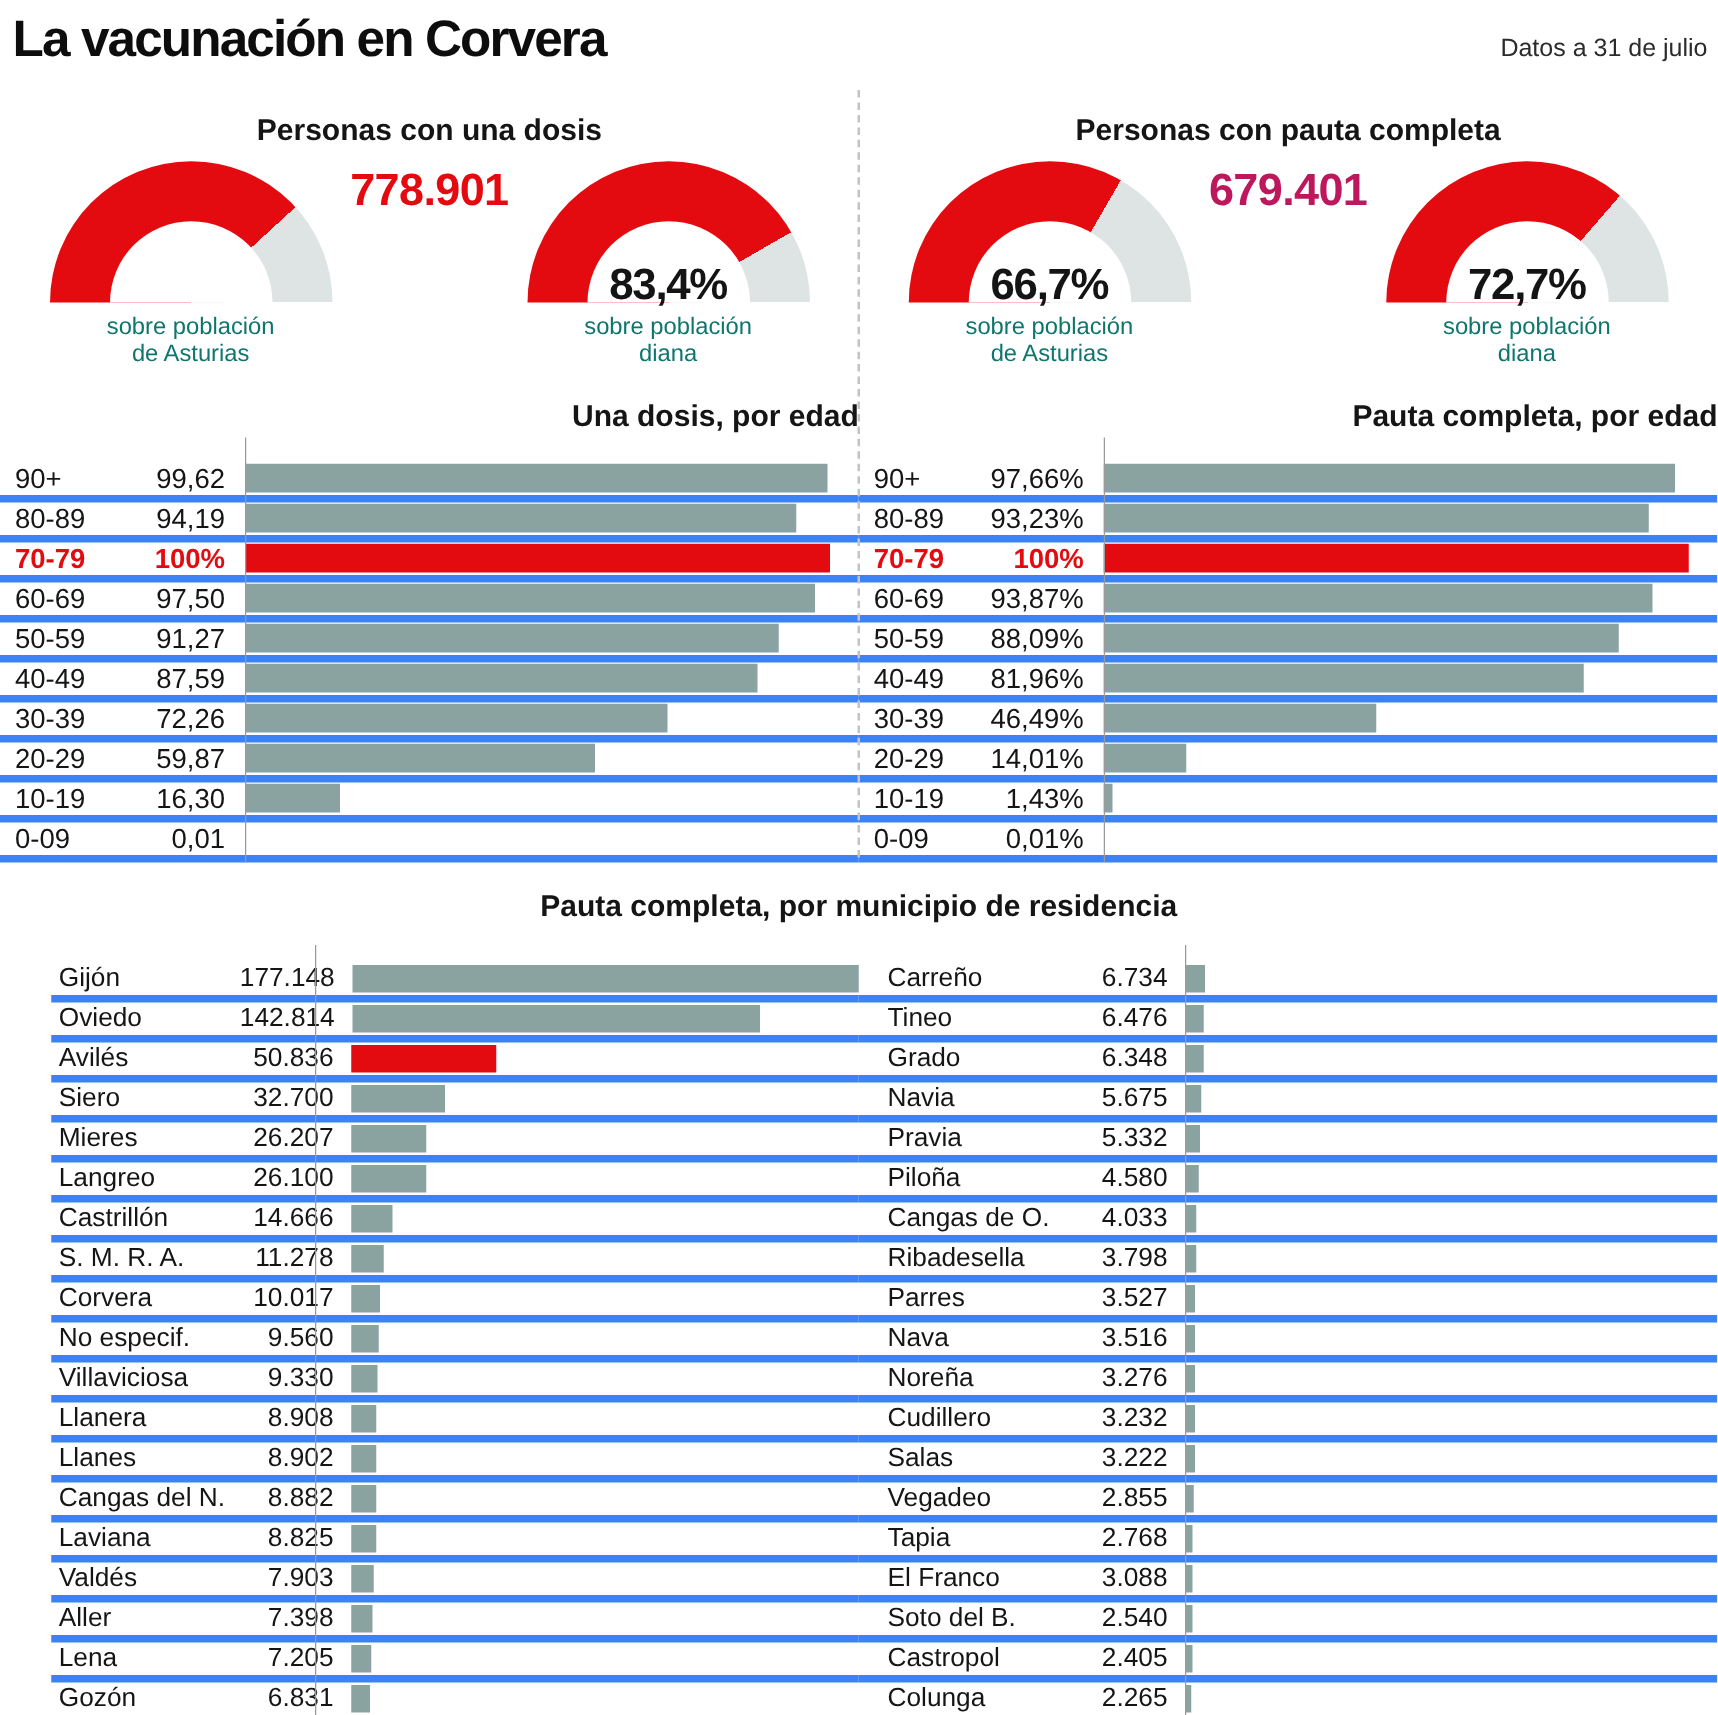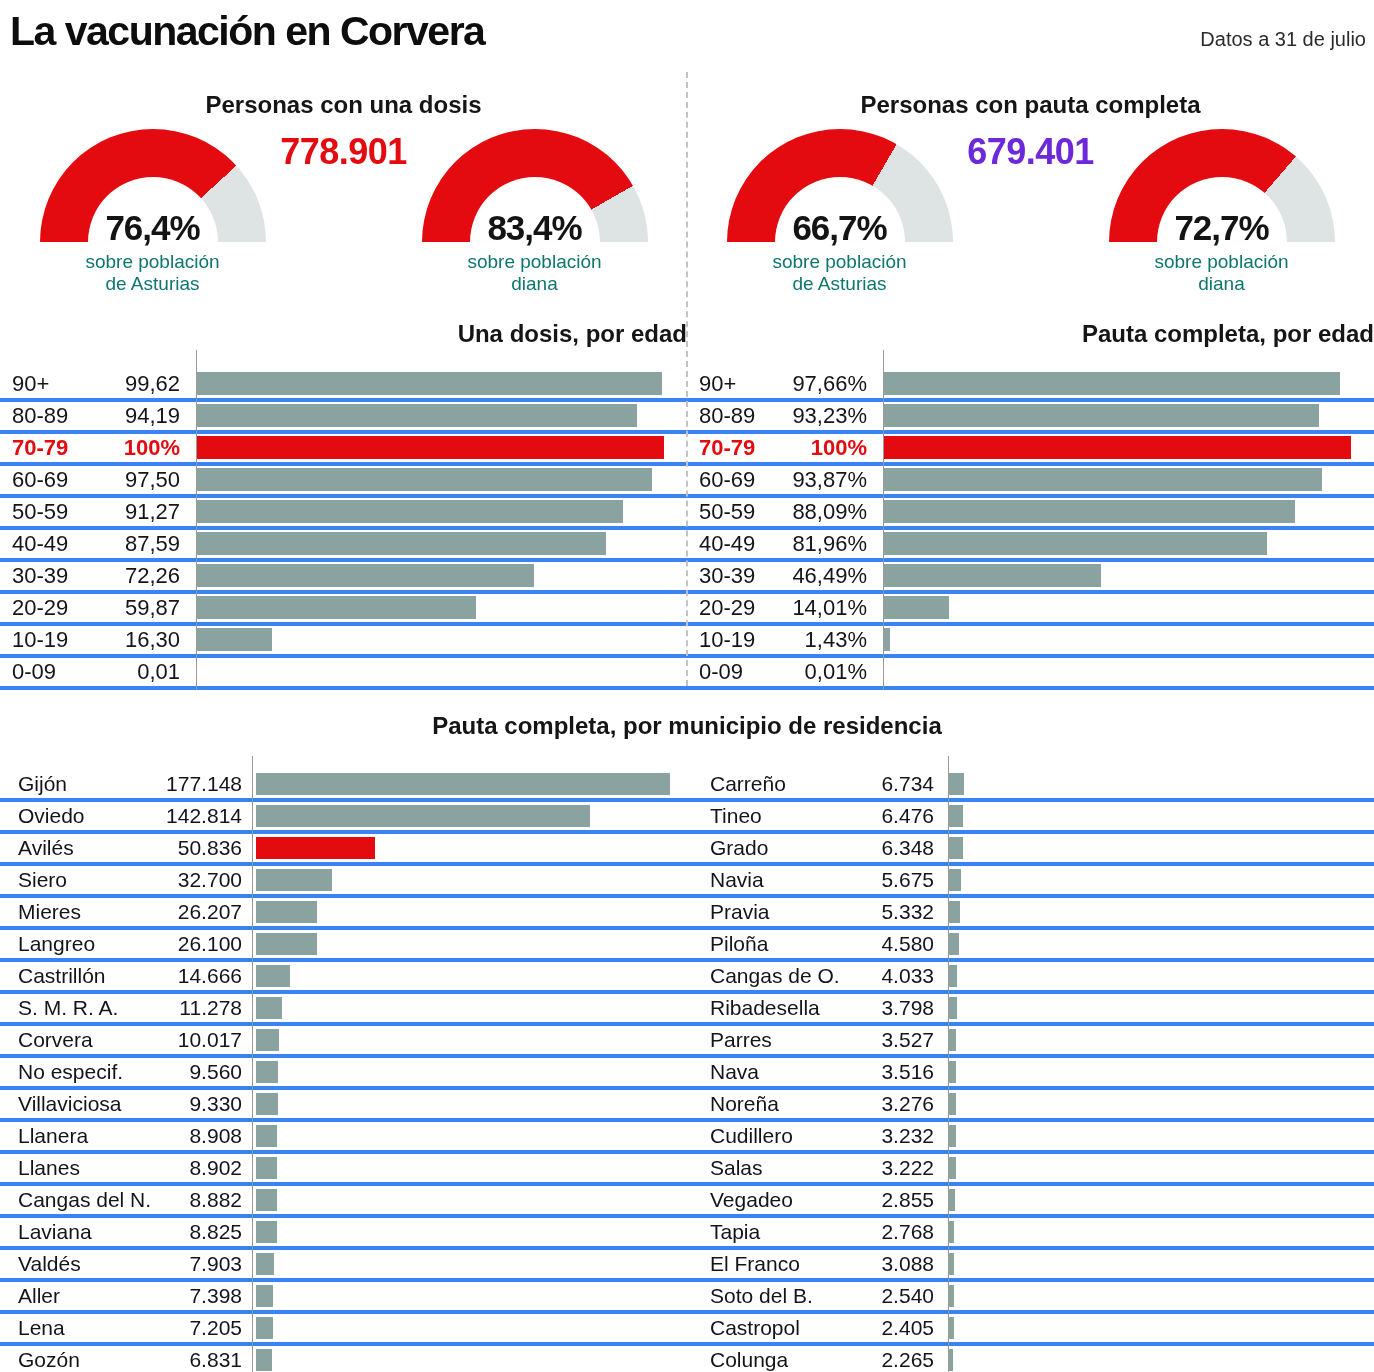--- a/index.html
+++ b/index.html
@@ -26,42 +26,42 @@
   .gauge-pct { position:absolute; bottom:-6px; left:0; right:0; text-align:center;
                font-size:35px; font-weight:700; letter-spacing:-1px; color:#141414; }
   .gauge-caption { text-align:center; font-size:19px; line-height:1.18; margin-top:9px; color:#0f766e; }
   .total { width:150px; text-align:center; font-size:36px; font-weight:700; letter-spacing:-0.5px; margin-top:2px; }
 
   
   .age-chart { margin-top:24px; }
   .chart-title { text-align:right; font-size:24px; font-weight:700; margin:0 0 22px; }
   .rows { position:relative; }
   .axis { position:absolute; width:1px; background:#9a9a9a; top:-20px; bottom:0; }
-  .row { height:32px; display:flex; align-items:center; border-bottom:4px solid #3b82f6; }
+  .row { height:32px; display:flex; align-items:center; border-bottom:6px solid #3b82f6; }
   .row-label, .row-value { white-space:nowrap; }
   .bar { height:23px; }
 
   .age .row { padding-left:12px; }
   .age .row-label { width:92px; font-size:22px; }
   .age .row-value { width:76px; text-align:right; font-size:22px; }
   .age .bar-wrap { margin-left:16px; width:468px; }
   .age .axis { left:196px; }
 
   .row.hl-text .row-label, .row.hl-text .row-value { font-weight:700; }
 
   
   .muni-section { margin-top:22px; }
   .muni-title { text-align:center; font-size:24px; font-weight:700; margin:0 0 30px; }
   .muni-cols { display:flex; }
   .muni-col { width:687px; }
   .muni .row { height:32px; }
   .muni .row-label { font-size:21px; }
   .muni .row-value { text-align:right; font-size:21px; }
   .muni .bar { height:22px; }
-  .col-left .row { padding-left:18px; }
+  .col-left .row { padding-left:6px;margin-left:41px; }
   .col-left .row-label { width:148px; }
   .col-left .row-value { width:76px; }
   .col-left .bar-wrap { margin-left:14px; width:414px; }
   .col-left .axis { left:252px; top:-14px; }
   .col-right .row { padding-left:23px; }
   .col-right .row-label { width:148px; }
   .col-right .row-value { width:76px; }
   .col-right .bar-wrap { margin-left:14px; width:414px; }
   .col-right .axis { left:261px; top:-14px; }
 </style>
@@ -75,21 +75,20 @@
     <div class="date-note">Datos a 31 de julio</div>
   </div>
 
   <div class="top-section">
     <div class="half">
       <div class="summary-title">Personas con una dosis</div>
       <div class="gauge-row">
           <div class="gauge-block">
             <div class="gauge-arc" style="background: conic-gradient(from 270deg at 50% 100%, rgb(227, 11, 16) 0deg, rgb(227, 11, 16) 137.52deg, rgb(221, 228, 227) 137.52deg, rgb(221, 228, 227) 180deg, transparent 180deg, transparent 360deg);">
               <div class="gauge-hole"></div>
-              <div class="gauge-pct">76,4%</div>
             </div>
             <div class="gauge-caption">
               <div>sobre población</div>
               <div>de Asturias</div>
             </div>
           </div>
           <div class="total" style="color: rgb(227, 11, 16);">778.901</div>
           <div class="gauge-block">
             <div class="gauge-arc" style="background: conic-gradient(from 270deg at 50% 100%, rgb(227, 11, 16) 0deg, rgb(227, 11, 16) 150.12deg, rgb(221, 228, 227) 150.12deg, rgb(221, 228, 227) 180deg, transparent 180deg, transparent 360deg);">
               <div class="gauge-hole"></div>
@@ -183,21 +182,21 @@
           <div class="gauge-block">
             <div class="gauge-arc" style="background: conic-gradient(from 270deg at 50% 100%, rgb(227, 11, 16) 0deg, rgb(227, 11, 16) 120.06deg, rgb(221, 228, 227) 120.06deg, rgb(221, 228, 227) 180deg, transparent 180deg, transparent 360deg);">
               <div class="gauge-hole"></div>
               <div class="gauge-pct">66,7%</div>
             </div>
             <div class="gauge-caption">
               <div>sobre población</div>
               <div>de Asturias</div>
             </div>
           </div>
-          <div class="total" style="color: #6d28d9;">679.401</div>
+          <div class="total" style="color: #be185d;">679.401</div>
           <div class="gauge-block">
             <div class="gauge-arc" style="background: conic-gradient(from 270deg at 50% 100%, rgb(227, 11, 16) 0deg, rgb(227, 11, 16) 130.86deg, rgb(221, 228, 227) 130.86deg, rgb(221, 228, 227) 180deg, transparent 180deg, transparent 360deg);">
               <div class="gauge-hole"></div>
               <div class="gauge-pct">72,7%</div>
             </div>
             <div class="gauge-caption">
               <div>sobre población</div>
               <div>diana</div>
             </div>
           </div>

